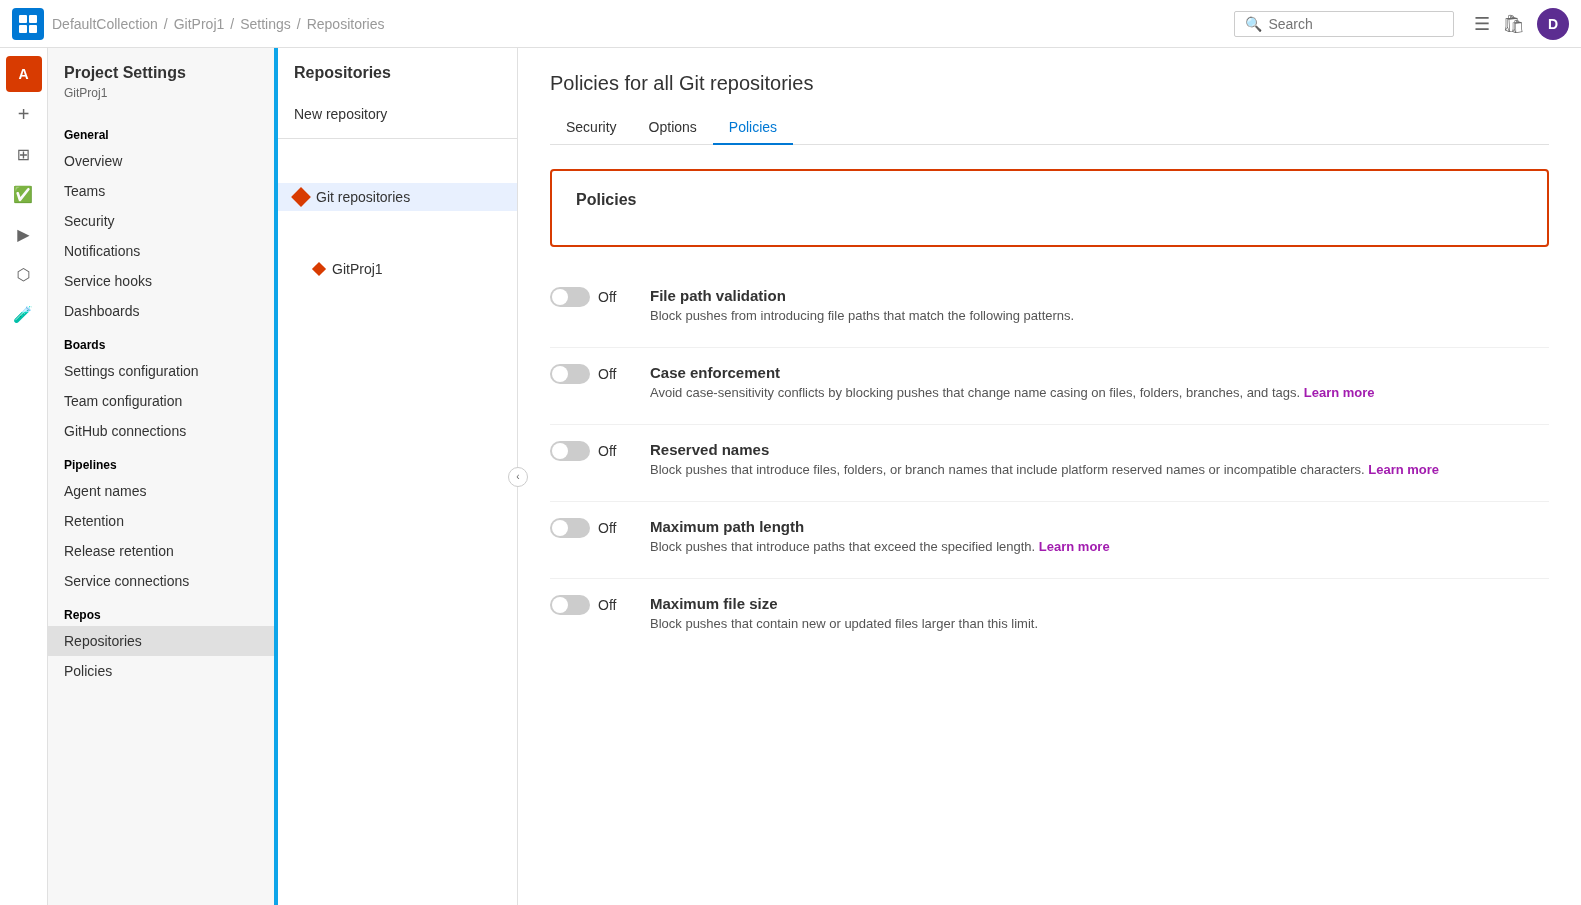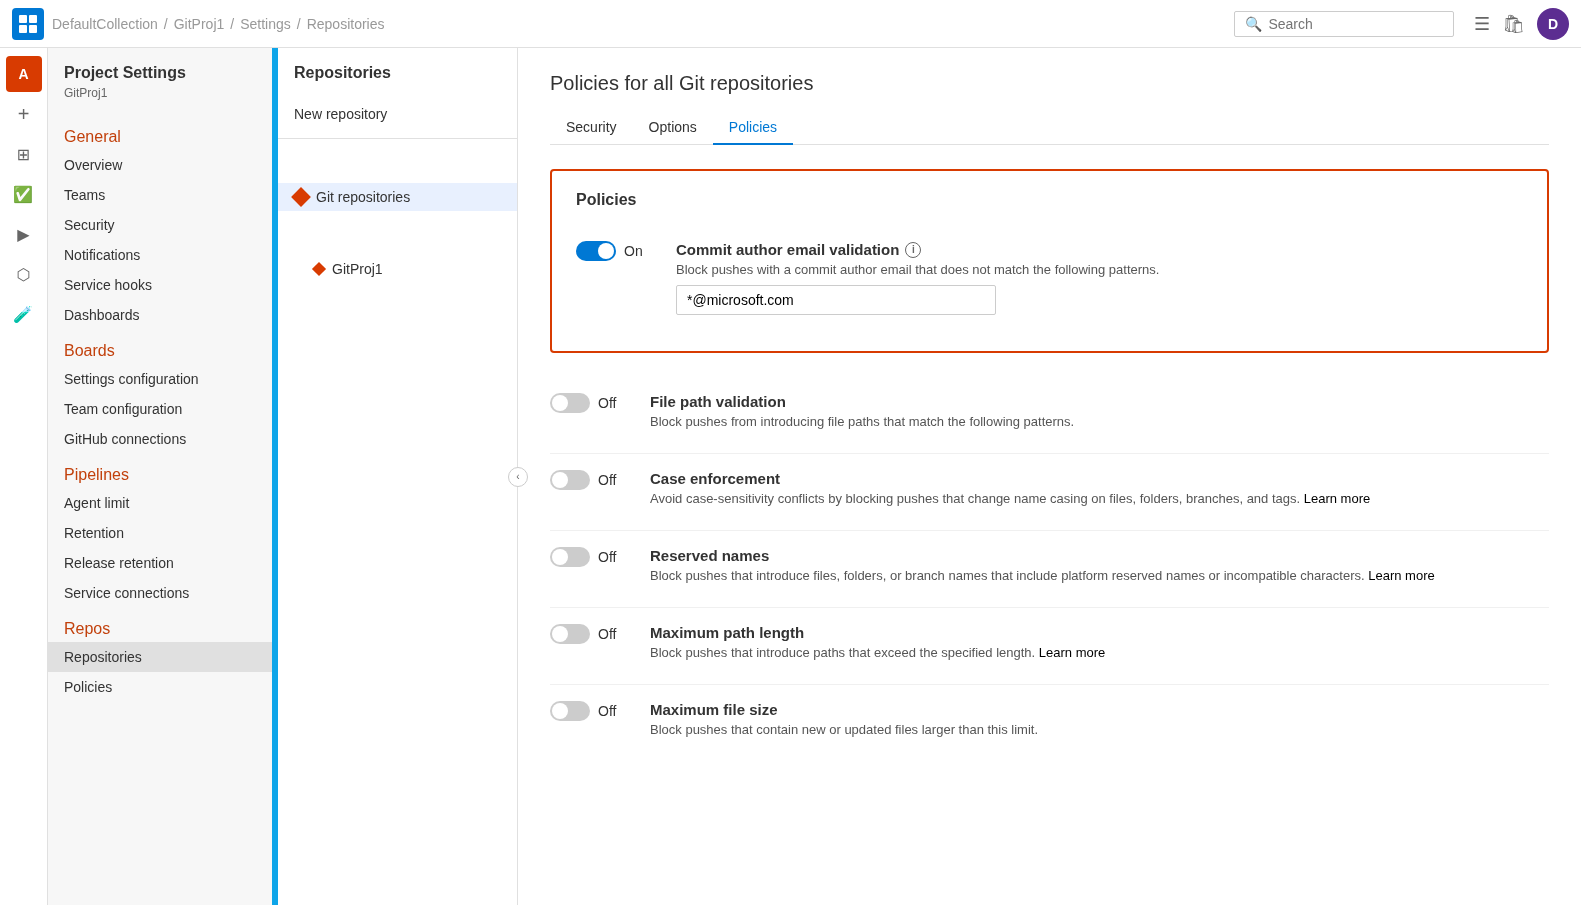--- a/index.html
+++ b/index.html
@@ -84,28 +84,28 @@
     .activity-add {
       width: 36px; height: 36px;
       display: flex; align-items: center; justify-content: center;
       color: #666; font-size: 20px; cursor: pointer;
     }
 
     
     .project-settings-panel {
       width: 230px;
       background: #f7f7f7;
-      border-right: 6px solid #0ea5e9;
+      border-right: 4px solid #0ea5e9;
       overflow-y: auto;
       flex-shrink: 0;
       padding: 16px 0;
     }
     .ps-title { font-size: 16px; font-weight: 600; padding: 0 16px 4px; color: #333; }
     .ps-subtitle { font-size: 12px; color: #666; padding: 0 16px 16px; }
-    .ps-section-label { font-size: 16px; font-weight: 400; color: #c2410c; padding: 12px 16px 4px; }
+    .ps-section-label { font-size: 12px; font-weight: 700; color: #000000; padding: 12px 16px 4px; }
     .ps-item {
       padding: 7px 16px;
       cursor: pointer;
       color: #333;
       font-size: 14px;
     }
     .ps-item.active { background: #e0e0e0; font-weight: 500; }
 
     
     .repos-panel {
@@ -207,21 +207,21 @@
 
     .policy-content { flex: 1; }
     .policy-title {
       font-size: 15px;
       font-weight: 600;
       color: #333;
       margin-bottom: 4px;
       display: flex; align-items: center; gap: 6px;
     }
     .policy-desc { font-size: 13px; color: #555; margin-bottom: 8px; }
-    .policy-link { color: #000000; cursor: pointer; text-decoration: none; }
+    .policy-link { color: #a21caf; cursor: pointer; text-decoration: none; font-weight: bold; }
     .policy-input {
       border: 1px solid #ccc;
       border-radius: 2px;
       padding: 6px 10px;
       font-size: 14px;
       width: 320px;
       outline: none;
     }
 
     .info-icon {
@@ -294,21 +294,21 @@
     <div class="ps-item">Notifications</div>
     <div class="ps-item">Service hooks</div>
     <div class="ps-item">Dashboards</div>
 
     <div class="ps-section-label">Boards</div>
     <div class="ps-item">Settings configuration</div>
     <div class="ps-item">Team configuration</div>
     <div class="ps-item">GitHub connections</div>
 
     <div class="ps-section-label">Pipelines</div>
-    <div class="ps-item">Agent limit</div>
+    <div class="ps-item">Agent names</div>
     <div class="ps-item">Retention</div>
     <div class="ps-item">Release retention</div>
     <div class="ps-item">Service connections</div>
 
     <div class="ps-section-label">Repos</div>
     <div class="ps-item active">Repositories</div>
     <div class="ps-item">Policies</div>
   </div>
 
   <div style="position:relative; display:flex;">
@@ -333,36 +333,20 @@
 
     <div class="tabs">
       <div class="tab">Security</div>
       <div class="tab">Options</div>
       <div class="tab active">Policies</div>
     </div>
 
     <div class="policies-box">
       <div class="policies-label">Policies</div>
 
-      <div class="policy-row">
-        <div class="toggle-group">
-          <div class="toggle on">
-            <div class="toggle-knob"></div>
-          </div>
-          <span class="toggle-label">On</span>
-        </div>
-        <div class="policy-content">
-          <div class="policy-title">
-            Commit author email validation
-            <span class="info-icon">i</span>
-          </div>
-          <div class="policy-desc">Block pushes with a commit author email that does not match the following patterns.</div>
-          <input class="policy-input" type="text" value="*@microsoft.com" style="">
-        </div>
-      </div>
     </div>
 
     <div class="policy-row">
       <div class="toggle-group">
         <div class="toggle off">
           <div class="toggle-knob"></div>
         </div>
         <span class="toggle-label">Off</span>
       </div>
       <div class="policy-content">

